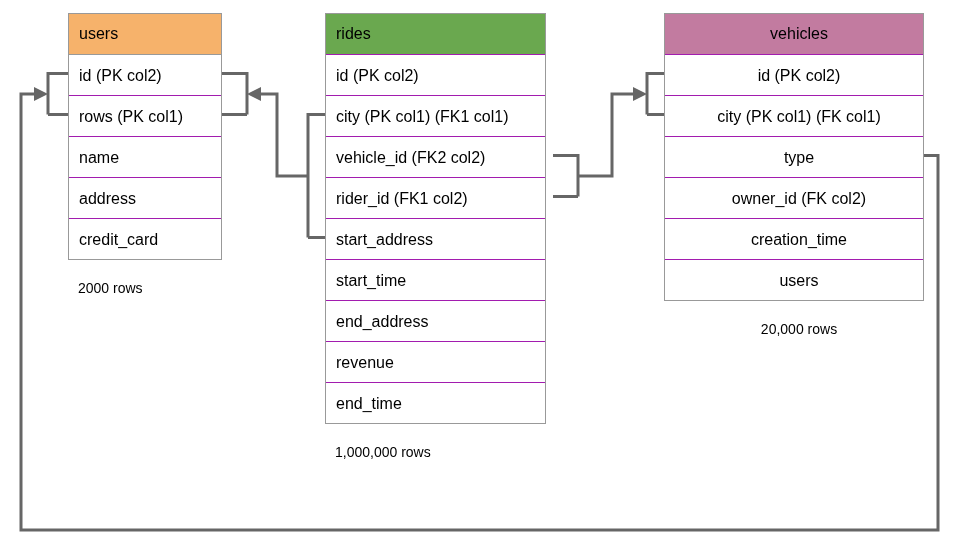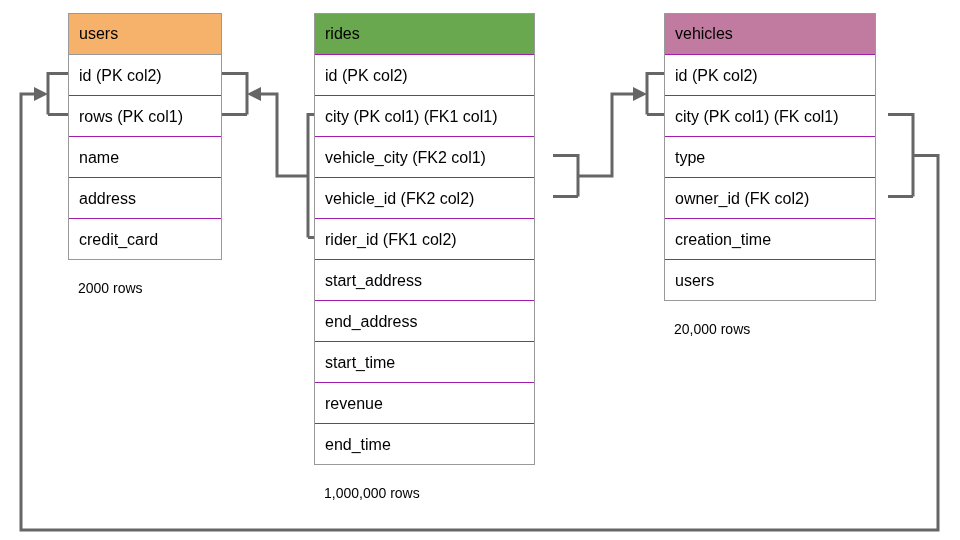--- a/index.html
+++ b/index.html
@@ -16,22 +16,22 @@
     height:40px;line-height:40px;padding-left:10px;font-size:16px;color:#000;
     box-sizing:border-box;
   }
   .tbl-row{
     height:41px;line-height:41px;padding-left:10px;font-size:16px;color:#000;
     border-top:1px solid #a21caf;background:#ffffff;box-sizing:border-box;
     white-space:nowrap;overflow:hidden;
   }
   .row-count{margin-top:20px;padding-left:10px;font-size:14px;color:#000;}
   .t-users{left:68px;top:13px;width:154px;}
-  .t-rides{left:314px;top:13px;width:221px;}
-  .t-vehicles{left:664px;top:13px;width:212px;}
+  .t-rides{left:325px;top:13px;width:221px;}
+  .t-vehicles{left:664px;top:13px;width:260px;text-align:center;}
   .h-users{background:#f6b26b;}
   .h-rides{background:#6aa84f;}
   .h-vehicles{background:#c27ba0;}
 </style>
 </head>
 <body>
 
 <div class="canvas">
 
   <svg class="connectors" viewBox="0 0 960 540" xmlns="http://www.w3.org/2000/svg">
@@ -65,26 +65,25 @@
       <div class="tbl-row">credit_card</div>
     </div>
     <div class="row-count">2000 rows</div>
   </div>
 
   <div class="tbl t-rides">
     <div class="tbl-box">
       <div class="tbl-header h-rides">rides</div>
       <div class="tbl-row">id (PK col2)</div>
       <div class="tbl-row">city (PK col1) (FK1 col1)</div>
-      <div class="tbl-row">vehicle_city (FK2 col1)</div>
       <div class="tbl-row">vehicle_id (FK2 col2)</div>
       <div class="tbl-row">rider_id (FK1 col2)</div>
       <div class="tbl-row">start_address</div>
+      <div class="tbl-row">start_time</div>
       <div class="tbl-row">end_address</div>
-      <div class="tbl-row">start_time</div>
       <div class="tbl-row">revenue</div>
       <div class="tbl-row">end_time</div>
     </div>
     <div class="row-count">1,000,000 rows</div>
   </div>
 
   <div class="tbl t-vehicles">
     <div class="tbl-box">
       <div class="tbl-header h-vehicles">vehicles</div>
       <div class="tbl-row">id (PK col2)</div>

